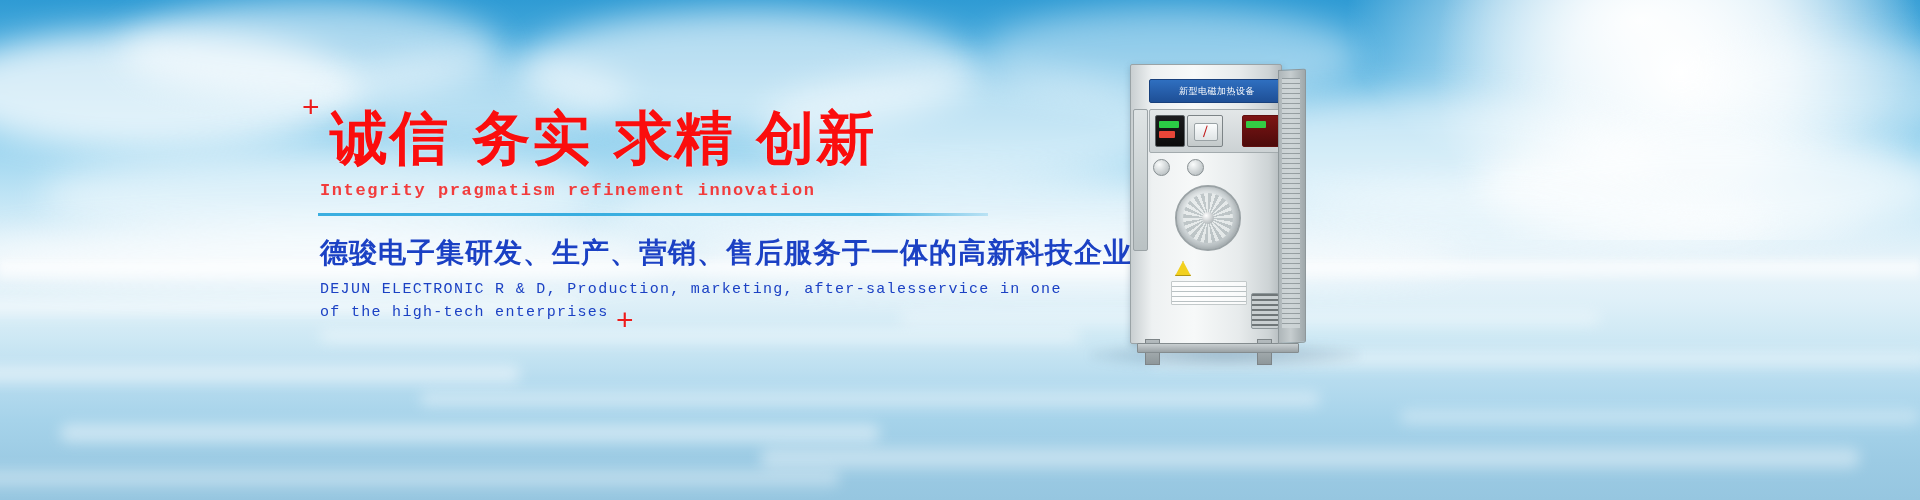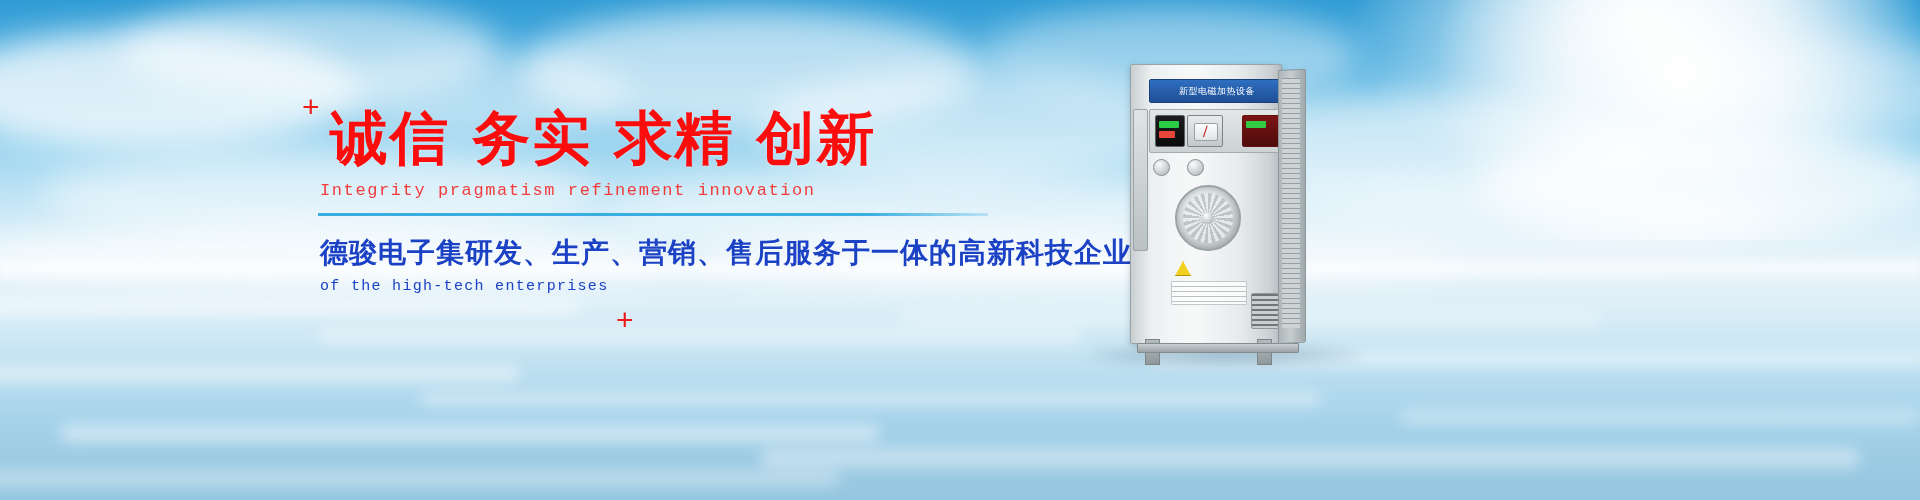--- a/index.html
+++ b/index.html
@@ -79,21 +79,21 @@
   .plus-a{left:302px;top:92px;}
   .plus-b{left:616px;top:305px;}
   .headline{
     margin:12px;color:#fb0d0d;font-size:58px;line-height:1.06;
     font-weight:700;letter-spacing:2px;white-space:nowrap;
     font-family:"DejaVu Sans","Liberation Sans",sans-serif;
     text-shadow:0 1px 2px rgba(255,255,255,.35);
   }
   .sub-en{
     margin:12px 0 0 2px;color:#f23c3c;font-size:17px;letter-spacing:1.6px;
-    font-family:"Liberation Mono","DejaVu Sans Mono",monospace;white-space:nowrap;
+    font-family:"Liberation Mono","DejaVu Sans Mono",monospace;white-space:nowrap;font-weight:bold;
   }
   .divider{
     margin:13px 0 0 0;width:670px;height:3px;
     background:linear-gradient(to right,#3aaee0 0%,#3aaee0 82%,rgba(58,174,224,.25) 100%);
   }
   .cn-line{
     margin:18px 0 0 2px;color:#1b41c4;font-size:28px;letter-spacing:1px;
     font-weight:700;white-space:nowrap;
     font-family:"DejaVu Sans","Liberation Sans",sans-serif;
     text-shadow:0 1px 1px rgba(255,255,255,.4);
@@ -238,20 +238,21 @@
   <div class="streak s10"></div>
 
   <div class="plus plus-a">+</div>
   <div class="plus plus-b">+</div>
 
   <div class="copy">
     <h1 class="headline">诚信 务实 求精 创新</h1>
     <div class="sub-en">Integrity  pragmatism  refinement  innovation</div>
     <div class="divider"></div>
     <div class="cn-line">德骏电子集研发、生产、营销、售后服务于一体的高新科技企业</div>
+    <div class="en-line">DEJUN ELECTRONIC R &amp; D, Production, marketing, after-salesservice in one</div>
     <div class="en-line second">of the high-tech enterprises</div>
   </div>
 
   <div class="m-shadow"></div>
   <div class="machine">
     <div class="cab">
       <div class="name-plate">
         <span>新型电磁加热设备</span>
       </div>
       <div class="panel">

